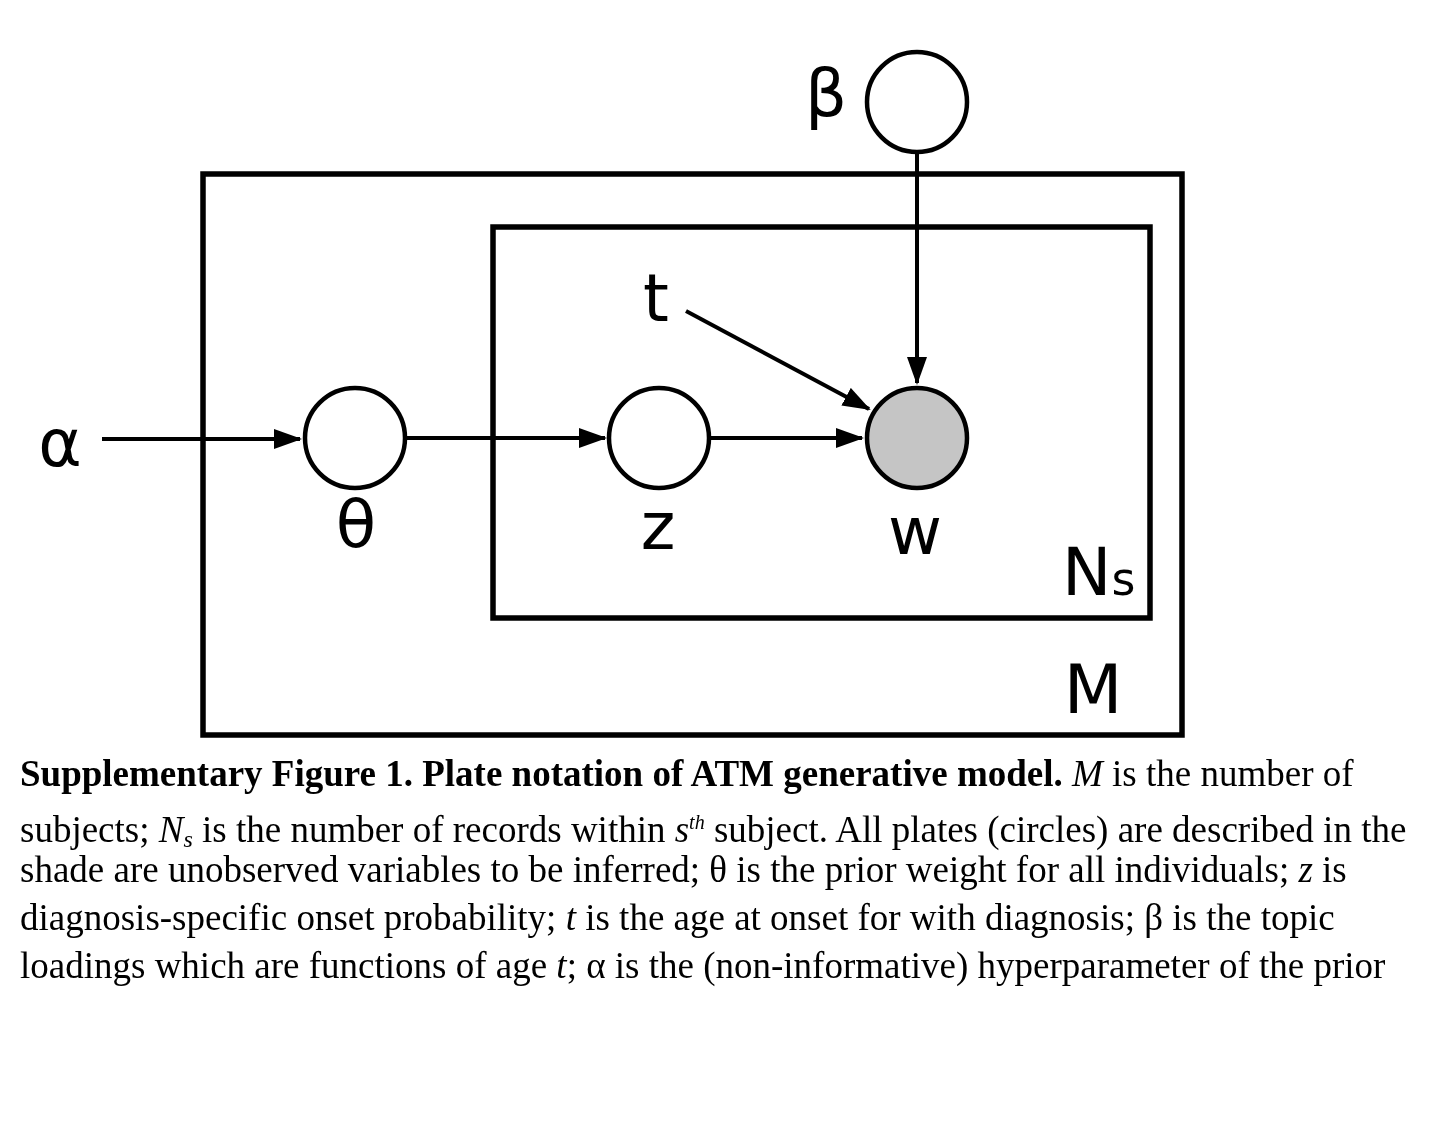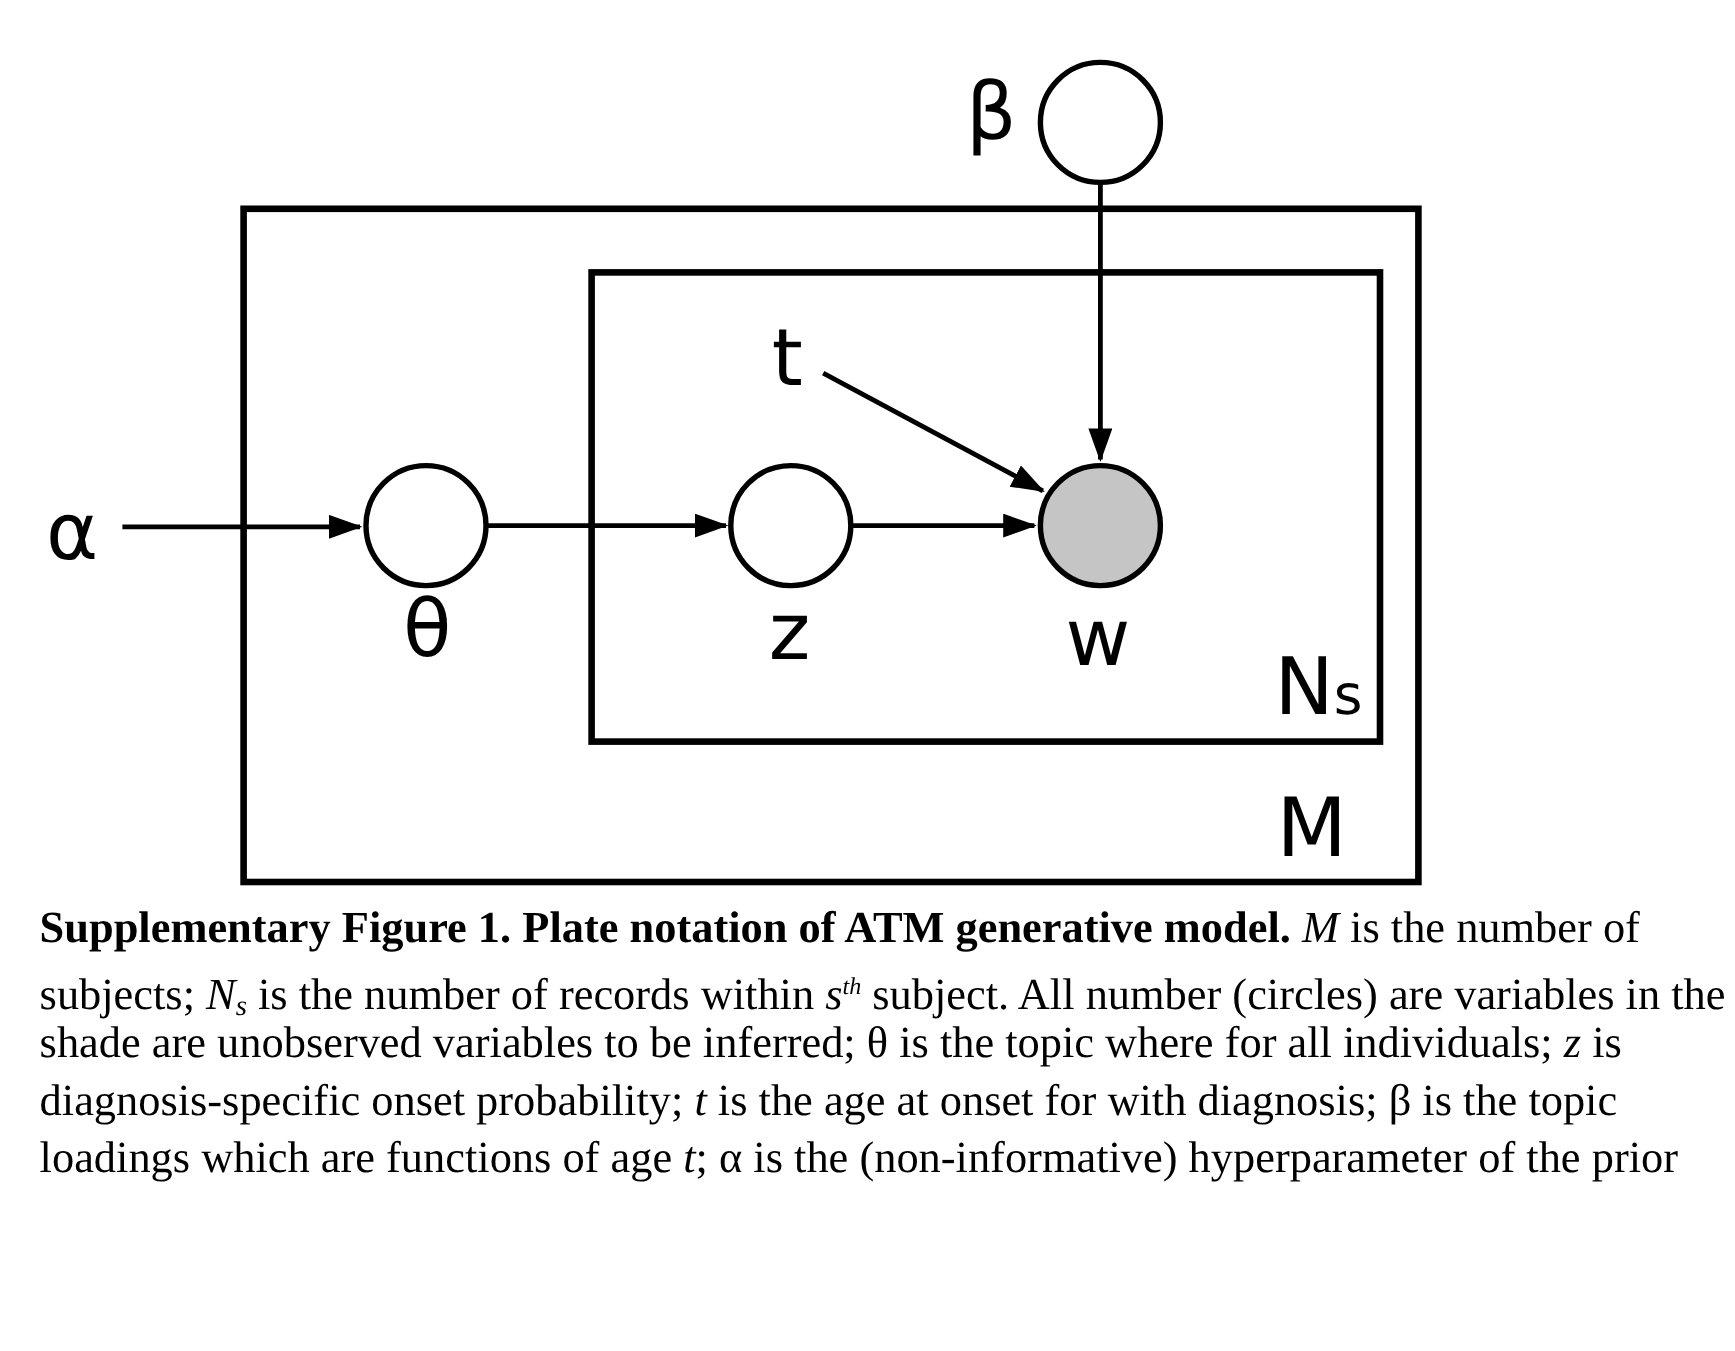--- a/index.html
+++ b/index.html
@@ -20,21 +20,21 @@
     position: absolute;
     left: 0;
     top: 0;
   }
   .node-label {
     font-family: "DejaVu Sans", "Liberation Sans", sans-serif;
     fill: #000000;
   }
   #figure-caption {
     position: absolute;
-    left: 33px;
+    left: 20px;
     top: 750px;
     width: 1400px;
     font-family: "Liberation Serif", "DejaVu Serif", serif;
     font-size: 37px;
     line-height: 48px;
     color: #000000;
   }
   .caption-line {
     white-space: nowrap;
     height: 48px;
@@ -85,19 +85,19 @@
     <text class="node-label" x="656" y="321" font-size="66" text-anchor="middle">t</text>
     <text class="node-label" x="915" y="554" font-size="66" text-anchor="middle">w</text>
     <text class="node-label" x="826" y="116" font-size="66" text-anchor="middle">β</text>
 
     <text class="node-label" x="1062" y="595" font-size="66" text-anchor="start"><tspan>N</tspan><tspan font-size="46" dy="0">s</tspan></text>
     <text class="node-label" x="1093" y="713" font-size="68" text-anchor="middle">M</text>
   </svg>
 
   <div id="figure-caption">
       <div class="caption-line"><span class="r-b">Supplementary Figure 1. Plate notation of ATM generative model. </span><span class="r-i">M</span><span class="r-n"> is the number of</span></div>
-      <div class="caption-line"><span class="r-n">subjects; </span><span class="r-i">N</span><span class="r-isub">s</span><span class="r-n"> is the number of records within </span><span class="r-i">s</span><span class="r-isup">th</span><span class="r-n"> subject. All number (circles) are variables in the</span></div>
-      <div class="caption-line"><span class="r-n">shade are unobserved variables to be inferred; θ is the topic where for all individuals; </span><span class="r-i">z</span><span class="r-n"> is</span></div>
+      <div class="caption-line"><span class="r-n">subjects; </span><span class="r-i">N</span><span class="r-isub">s</span><span class="r-n"> is the number of records within </span><span class="r-i">s</span><span class="r-isup">th</span><span class="r-n"> subject. All plates (circles) are described in the</span></div>
+      <div class="caption-line"><span class="r-n">shade are unobserved variables to be inferred; θ is the prior weight for all individuals; </span><span class="r-i">z</span><span class="r-n"> is</span></div>
       <div class="caption-line"><span class="r-n">diagnosis-specific onset probability; </span><span class="r-i">t</span><span class="r-n"> is the age at onset for with diagnosis; β is the topic</span></div>
       <div class="caption-line"><span class="r-n">loadings which are functions of age </span><span class="r-i">t</span><span class="r-n">; α is the (non-informative) hyperparameter of the prior</span></div>
     </div>
 
 </div>
 
 </body></html>

